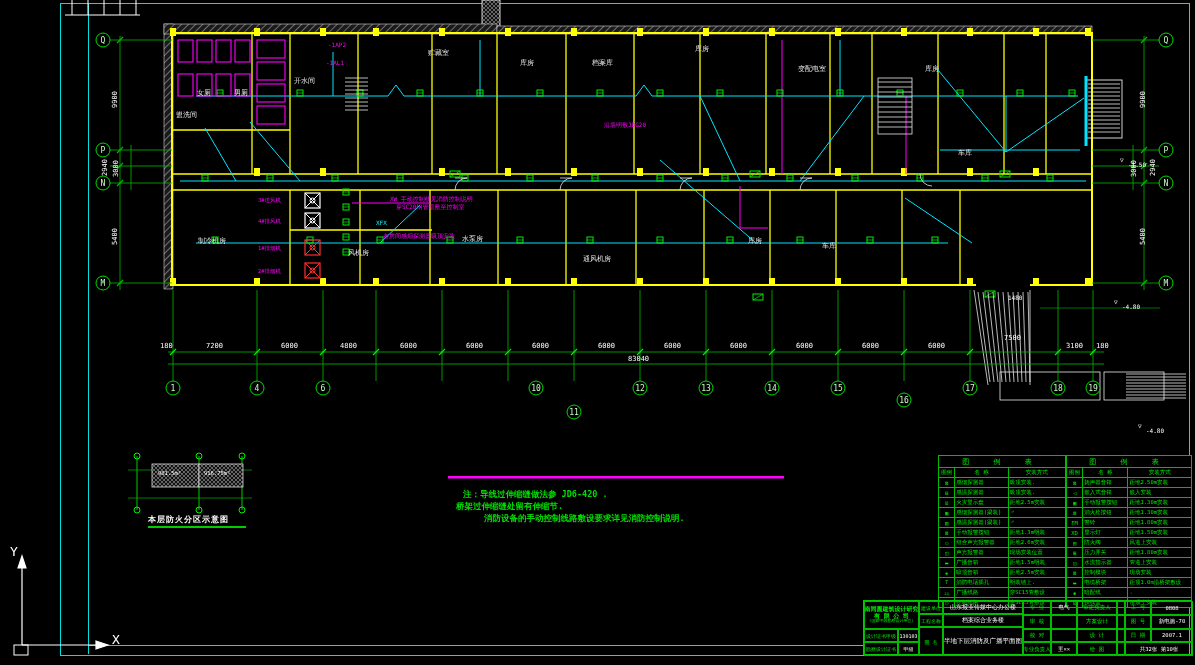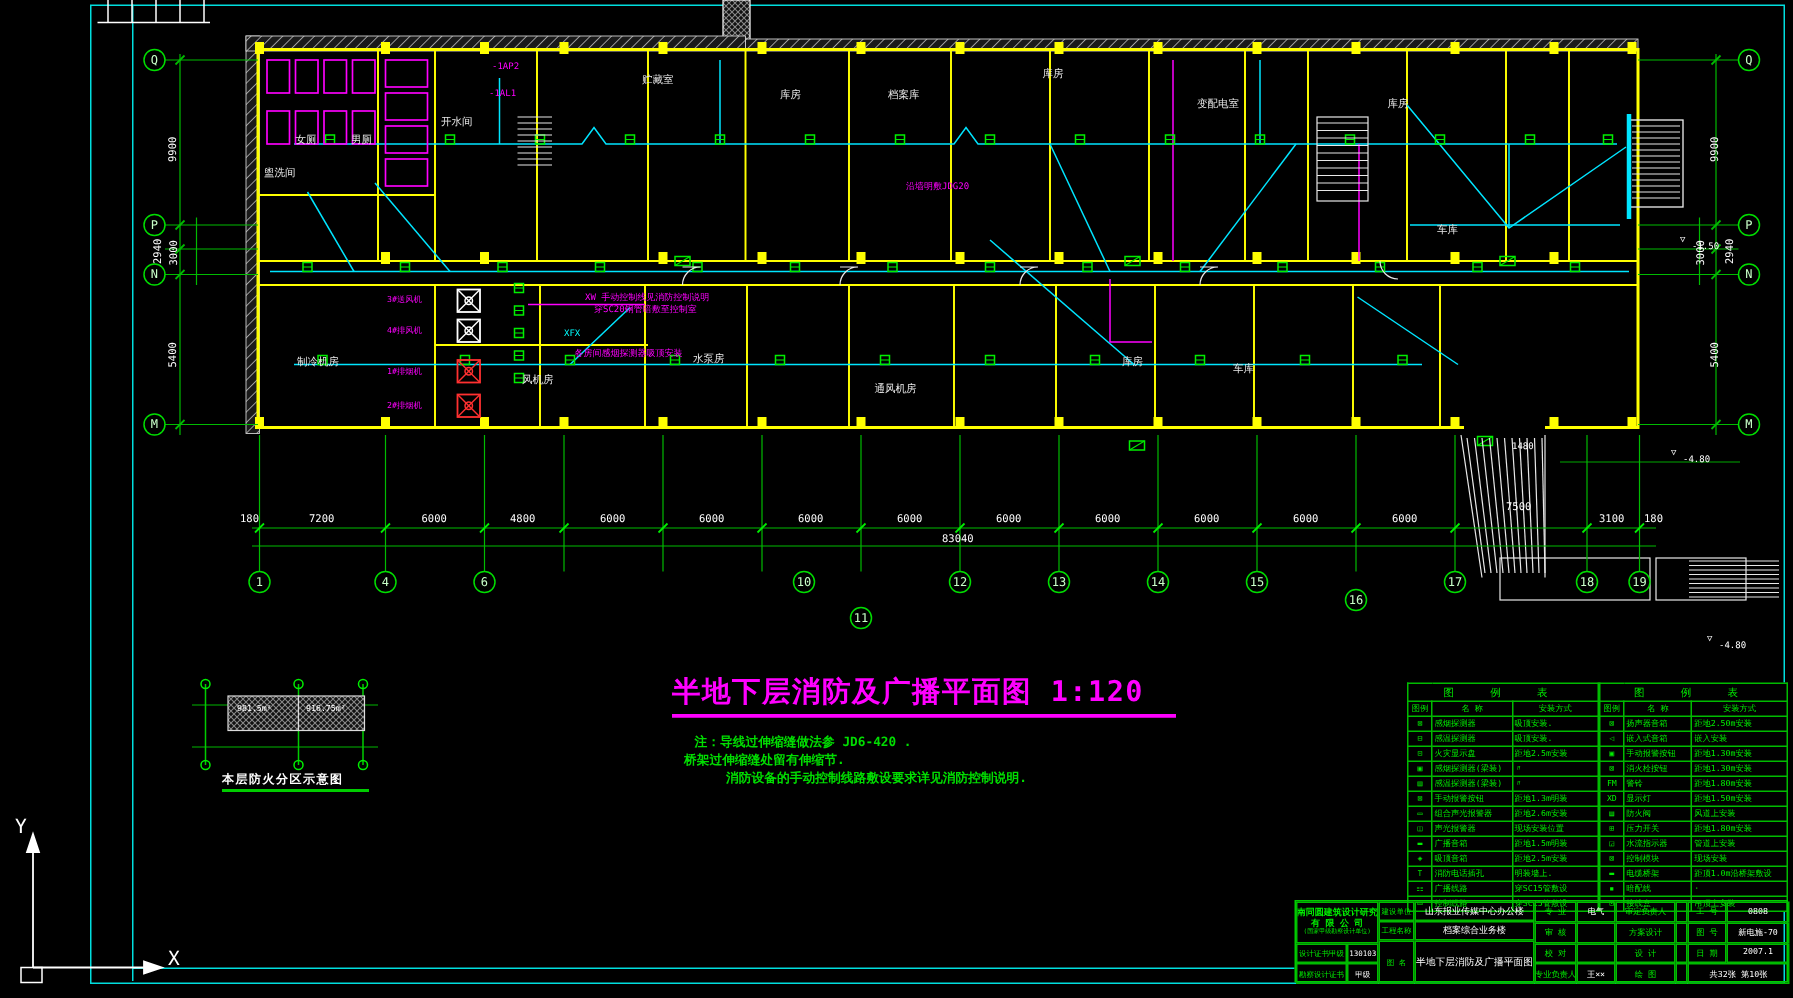--- a/index.html
+++ b/index.html
@@ -459,21 +459,20 @@
 
     <g stroke="#fff" stroke-width="1.2" fill="#fff">
       <line x1="22" y1="645" x2="22" y2="562"></line>
       <polygon points="22,556 18,568 26,568"></polygon>
       <line x1="22" y1="645" x2="102" y2="645"></line>
       <polygon points="108,645 96,641 96,649"></polygon>
       <rect x="14" y="645" width="14" height="10" fill="none" stroke-width="1"></rect>
     </g>
   </svg>
 
-  <div id="main-title">半地下层消防及广播平面图 1:120</div>
 
   <div class="note-line" style="left:463px;top:489px;">
     <span>注：</span><span>导线过伸缩缝做法参 JD6-420 .</span>
   </div>
   <div class="note-line" style="left:456px;top:501px;">桥架过伸缩缝处留有伸缩节.</div>
   <div class="note-line" style="left:484px;top:513px;">消防设备的手动控制线路敷设要求详见消防控制说明.</div>
 
   <div class="lbl wt tiny" style="left:158px;top:471px;">981.5m²</div>
   <div class="lbl wt tiny" style="left:204px;top:471px;">916.75m²</div>
   <div id="compartment-caption">本层防火分区示意图</div>

